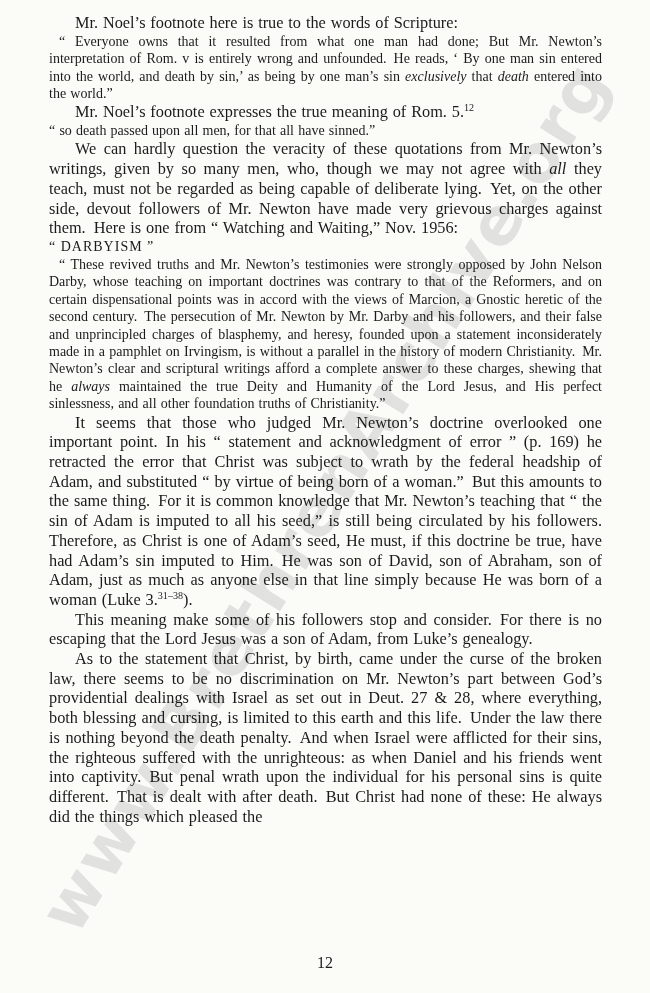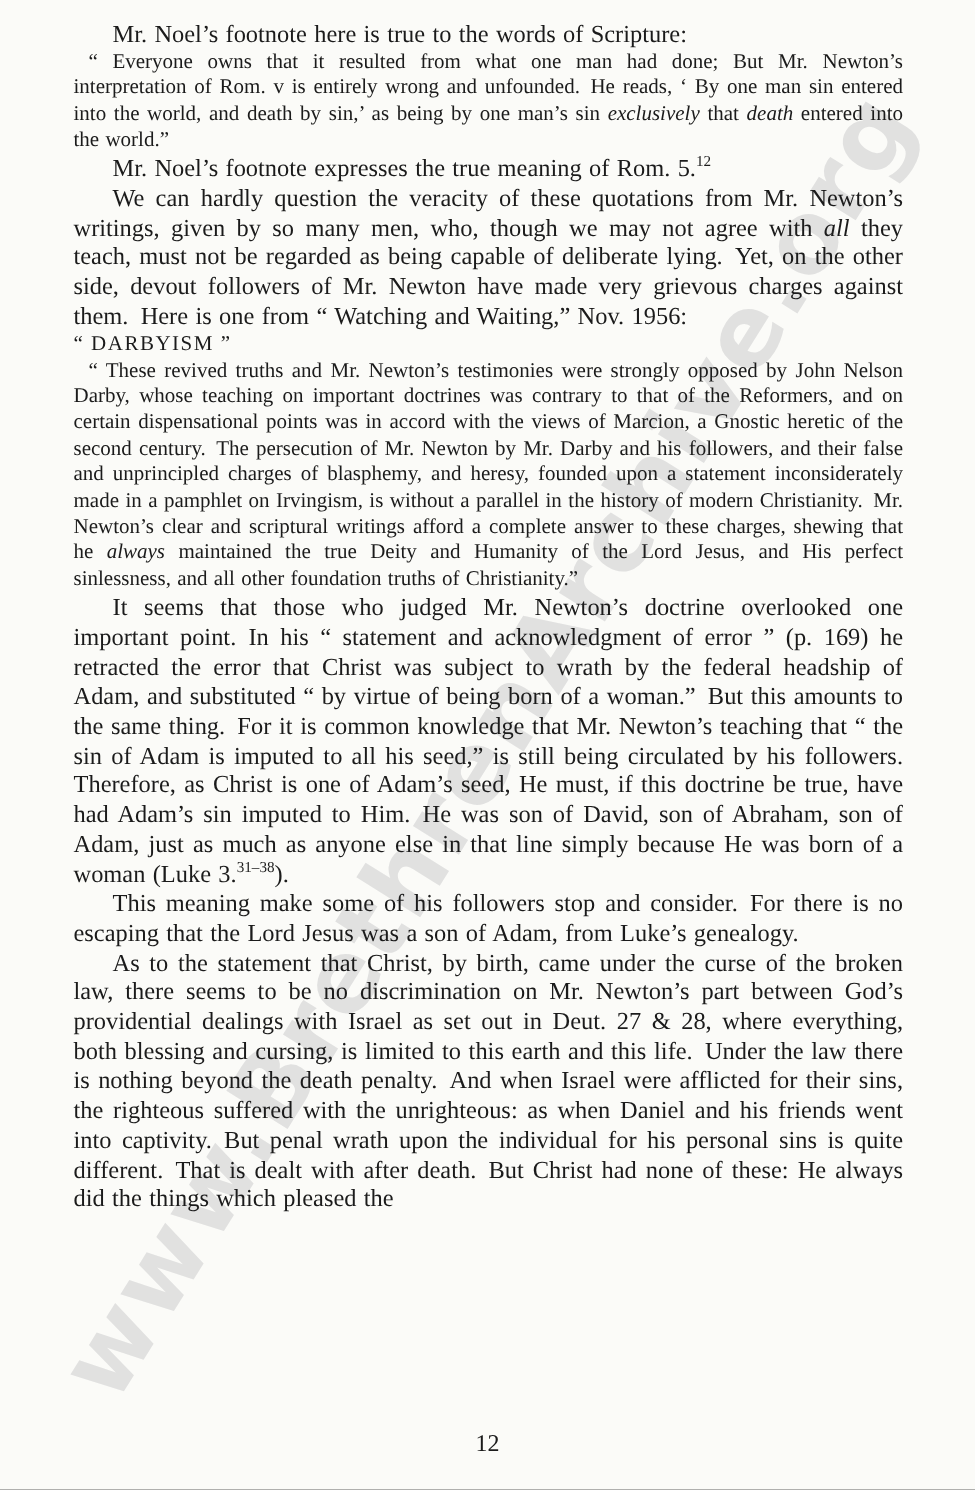--- a/index.html
+++ b/index.html
@@ -99,20 +99,21 @@
 </style>
 </head>
 <body>
 
 <div class="page">
   <div class="watermark">www.BrethrenArchive.org</div>
   <div class="text-col">
       <p class="body-para">Mr. Noel’s footnote here is true to the words of Scripture:</p>
       <p class="small-quote">“ Everyone owns that it resulted from what one man had done; But Mr. Newton’s interpretation of Rom. v is entirely wrong and unfounded. He reads, ‘ By one man sin entered into the world, and death by sin,’ as being by one man’s sin <em>exclusively</em> that <em>death</em> entered into the world.”</p>
       <p class="body-para">Mr. Noel’s footnote expresses the true meaning of Rom. 5.<sup>12</sup></p>
+      <p class="small-quote flush">“ so death passed upon all men, for that all have sinned.”</p>
       <p class="body-para">We can hardly question the veracity of these quotations from Mr. Newton’s writings, given by so many men, who, though we may not agree with <em>all</em> they teach, must not be regarded as being capable of deliberate lying. Yet, on the other side, devout followers of Mr. Newton have made very grievous charges against them. Here is one from “ Watching and Waiting,” Nov. 1956:</p>
       <h3 class="heading">“ DARBYISM ”</h3>
       <p class="small-quote">“ These revived truths and Mr. Newton’s testimonies were strongly opposed by John Nelson Darby, whose teaching on important doctrines was contrary to that of the Reformers, and on certain dispensational points was in accord with the views of Marcion, a Gnostic heretic of the second century. The persecution of Mr. Newton by Mr. Darby and his followers, and their false and unprincipled charges of blasphemy, and heresy, founded upon a statement inconsiderately made in a pamphlet on Irvingism, is without a parallel in the history of modern Christianity. Mr. Newton’s clear and scriptural writings afford a complete answer to these charges, shewing that he <em>always</em> maintained the true Deity and Humanity of the Lord Jesus, and His perfect sinlessness, and all other foundation truths of Christianity.”</p>
       <p class="body-para">It seems that those who judged Mr. Newton’s doctrine overlooked one important point. In his “ statement and acknowledgment of error ” (p. 169) he retracted the error that Christ was subject to wrath by the federal headship of Adam, and substituted “ by virtue of being born of a woman.” But this amounts to the same thing. For it is common knowledge that Mr. Newton’s teaching that “ the sin of Adam is imputed to all his seed,” is still being circulated by his followers. Therefore, as Christ is one of Adam’s seed, He must, if this doctrine be true, have had Adam’s sin imputed to Him. He was son of David, son of Abraham, son of Adam, just as much as anyone else in that line simply because He was born of a woman (Luke 3.<sup>31–38</sup>).</p>
       <p class="body-para">This meaning make some of his followers stop and consider. For there is no escaping that the Lord Jesus was a son of Adam, from Luke’s genealogy.</p>
       <p class="body-para">As to the statement that Christ, by birth, came under the curse of the broken law, there seems to be no discrimination on Mr. Newton’s part between God’s providential dealings with Israel as set out in Deut. 27 &amp; 28, where everything, both blessing and cursing, is limited to this earth and this life. Under the law there is nothing beyond the death penalty. And when Israel were afflicted for their sins, the righteous suffered with the unrighteous: as when Daniel and his friends went into captivity. But penal wrath upon the individual for his personal sins is quite different. That is dealt with after death. But Christ had none of these: He always did the things which pleased the</p>
     </div>
   <div class="page-number">12</div>
 </div>
 

